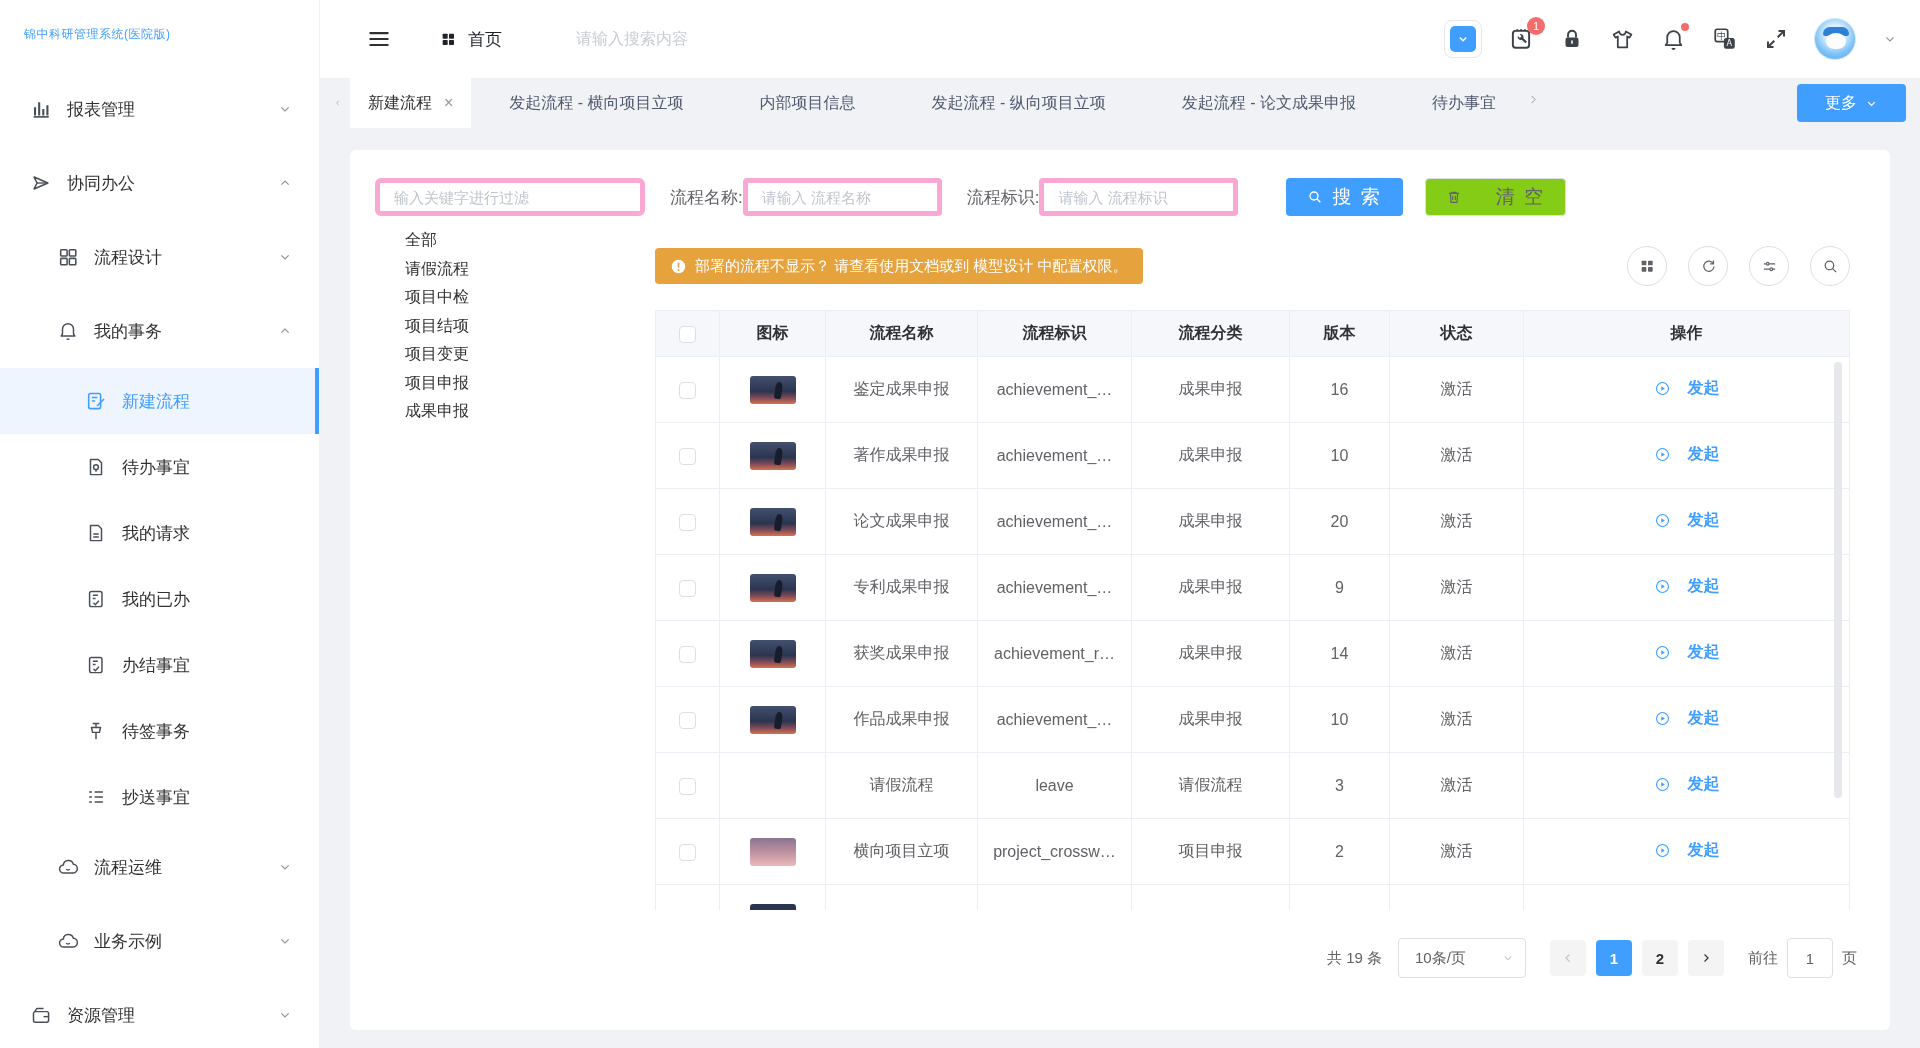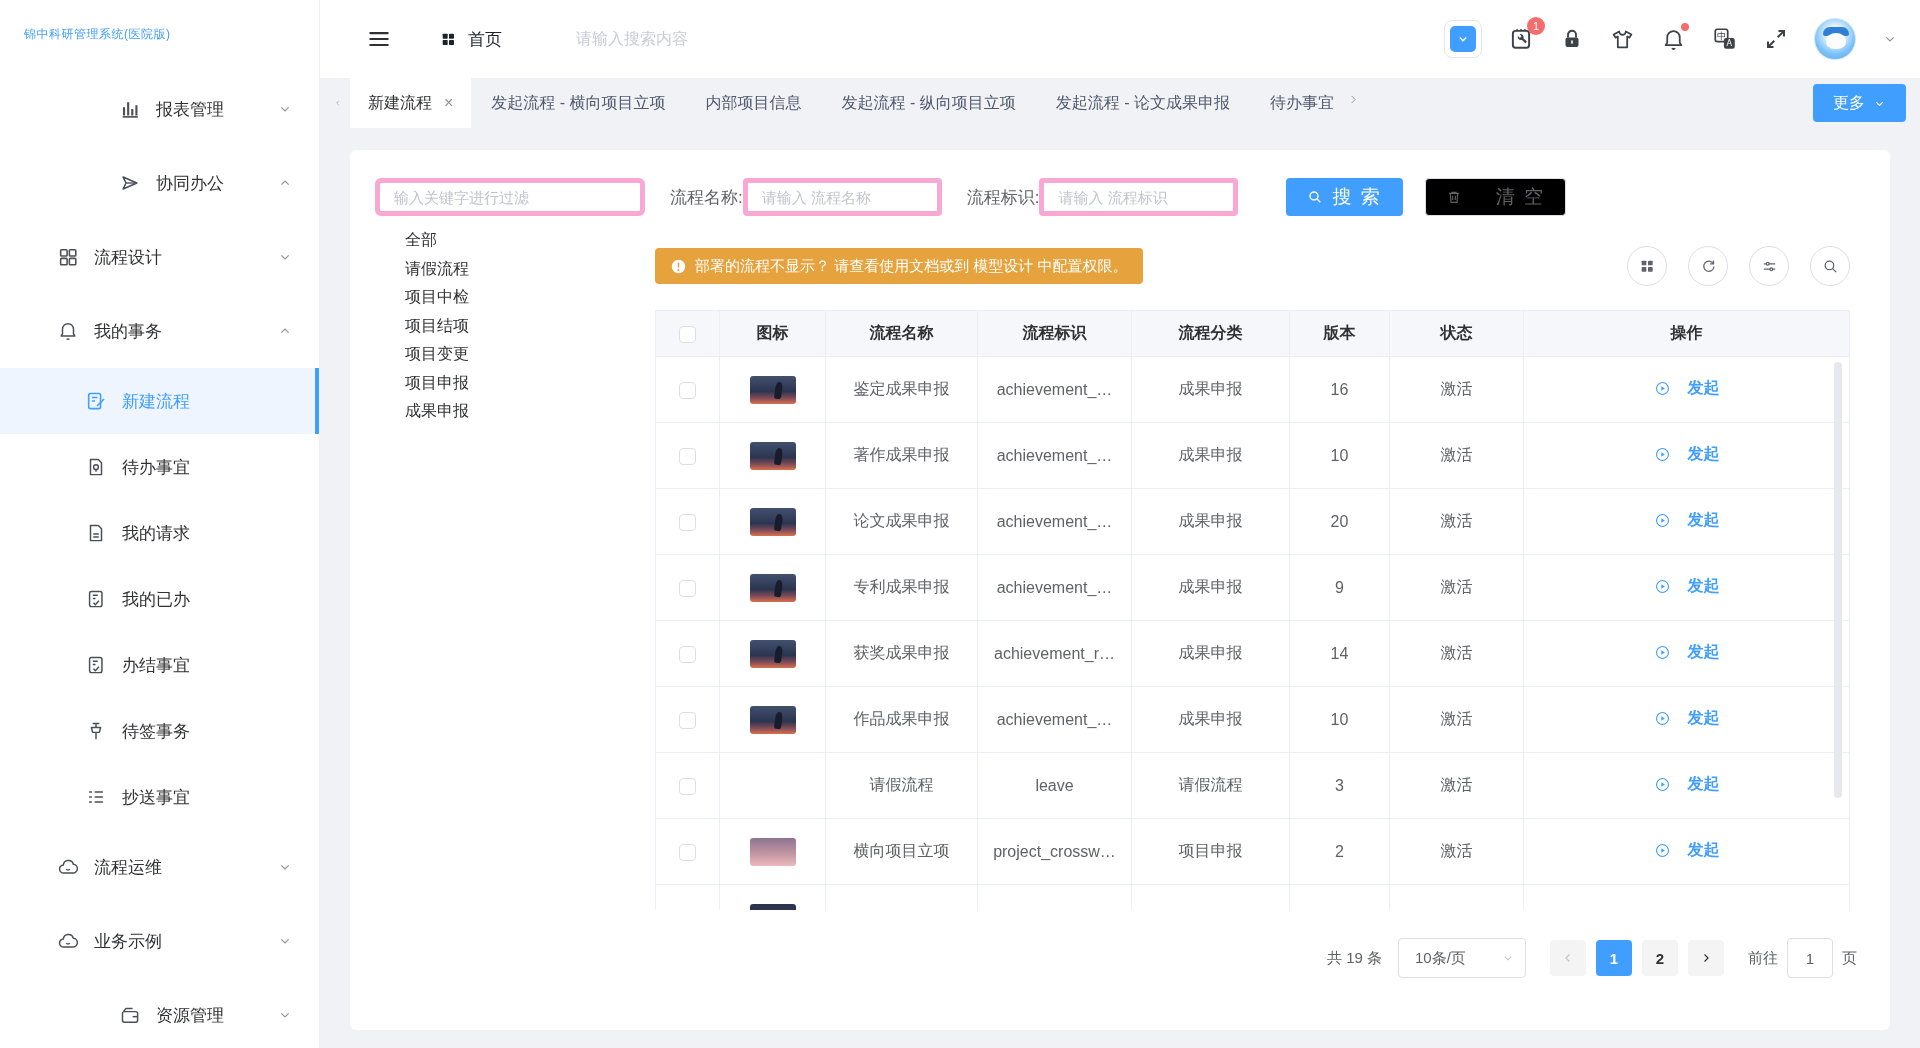--- a/index.html
+++ b/index.html
@@ -7,21 +7,21 @@
     font-family:"Liberation Sans","DejaVu Sans",sans-serif; }
   svg { display:block; }
 
   
   .sidebar { position:absolute; left:0; top:0; width:320px; height:1048px; background:#fff;
     border-right:1px solid #f0f1f3; z-index:5; }
   .side-title { padding:26px 0 0 24px; font-size:12px; color:#409eff; font-weight:500;
     letter-spacing:.5px; height:72px; white-space:nowrap; }
   .s-item { display:flex; align-items:center; cursor:pointer; position:relative; color:#303133; }
   .s-item.h74 { height:74px; } .s-item.h66 { height:66px; }
-  .s-item.lvl1 { padding-left:24px;justify-content:center; } .s-item.lvl2 { padding-left:57px; } .s-item.lvl3 { padding-left:85px; }
+  .s-item.lvl1 { padding-left:30px; } .s-item.lvl2 { padding-left:57px; } .s-item.lvl3 { padding-left:85px; }
   .s-ic { width:22px; height:22px; margin-right:15px; flex:0 0 auto; }
   .s-label { font-size:17px; }
   .s-chev { width:16px; height:16px; position:absolute; right:26px; }
   .s-item.active { background:#eef5ff; color:#409eff; }
   .s-item.active::after { content:""; position:absolute; right:0; top:0; width:4px; height:100%; background:#409eff; }
 
   
   .topbar { position:absolute; left:320px; top:0; right:0; height:78px; background:#fff;
     display:flex; align-items:center; }
   .hamburger { margin-left:46px; cursor:pointer; }
@@ -44,43 +44,43 @@
     border:1px solid #cfe6fb; position:relative; overflow:hidden; }
   .avatar::after { content:""; position:absolute; left:11px; top:14px; width:20px; height:16px;
     background:#fdfdfd; border-radius:50% 50% 45% 45%; }
   .avatar::before { content:""; position:absolute; left:8px; top:8px; width:26px; height:9px;
     background:#2f7fd6; border-radius:12px 12px 4px 4px; }
 
   
   .tabbar { position:absolute; left:320px; top:78px; right:0; height:50px; background:#f0f2f5;
     display:flex; align-items:center; }
   .tab-scroll { color:#909399; padding:0 8px 0 14px; cursor:pointer; }
-  .tab { height:50px; display:flex; align-items:center; padding:0 20px; font-size:16px; color:#515a6e;
+  .tab { height:50px; display:flex; align-items:center; padding:0 38px; font-size:16px; color:#515a6e;
     cursor:pointer; white-space:nowrap; }
   .tab.active { background:#fff; color:#303133; padding:0 18px; }
   .tab .close { margin-left:12px; color:#909399; font-size:16px; }
-  .more-btn { margin-left:auto; margin-right:14px; height:38px; padding:0 20px; background:#409eff;
+  .more-btn { margin-left:auto; margin-right:14px; height:38px; padding:0 28px; background:#409eff;
     color:#fff; font-size:16px; border:none; border-radius:4px; display:flex; align-items:center; gap:8px;
     cursor:pointer; }
 
   
   .main { position:absolute; left:320px; top:128px; right:0; bottom:0; background:#f0f2f5; }
   .card { position:absolute; left:30px; top:22px; right:30px; height:880px; background:#fff; border-radius:6px; }
 
   .filter-row { position:absolute; top:28px; left:25px; right:25px; display:flex; align-items:center; }
   .inp { height:38px; border:5px solid #f9a8d4; border-radius:6px; outline:none; font-size:15px;
     color:#303133; padding:0 14px; background:#fff; }
   .inp::placeholder { color:#c0c4cc; }
   .inp.kw { width:270px; }
   .inp.small { width:199px; margin-left:0; border-radius:4px; }
   .f-label { font-size:17px; color:#606266; margin-left:25px; white-space:nowrap; }
   .btn { height:38px; border-radius:4px; font-size:19px; display:flex; align-items:center; gap:9px;
     cursor:pointer; border:1px solid transparent; padding:0 20px; }
   .btn.primary { background:#409eff; color:#fff; margin-left:48px; letter-spacing:2px; }
-  .btn.plain { background:#000000; color:#606266; border-color:#dcdfe6; margin-left:22px; letter-spacing:2px;gap:34px; }
+  .btn.plain { background:#84cc16; color:#606266; border-color:#dcdfe6; margin-left:22px; letter-spacing:2px;gap:34px; }
 
   .cats { position:absolute; top:76px; left:55px; width:230px; }
   .cat { font-size:16px; color:#303133; line-height:28.5px; cursor:pointer; white-space:nowrap; }
 
   .panel { position:absolute; top:96px; left:305px; right:40px; }
   .notice-row { display:flex; align-items:center; justify-content:space-between; height:40px; }
   .notice { background:#e6a23c; border-radius:4px; color:#fff; font-size:15px; font-weight:500;
     height:36px; display:flex; align-items:center; gap:8px; padding:0 15px; white-space:nowrap; }
   .tool-group { display:flex; align-items:center; gap:21px; }
   .circle-btn { width:40px; height:40px; border-radius:50%; border:1px solid #dcdfe6; background:#fff;

